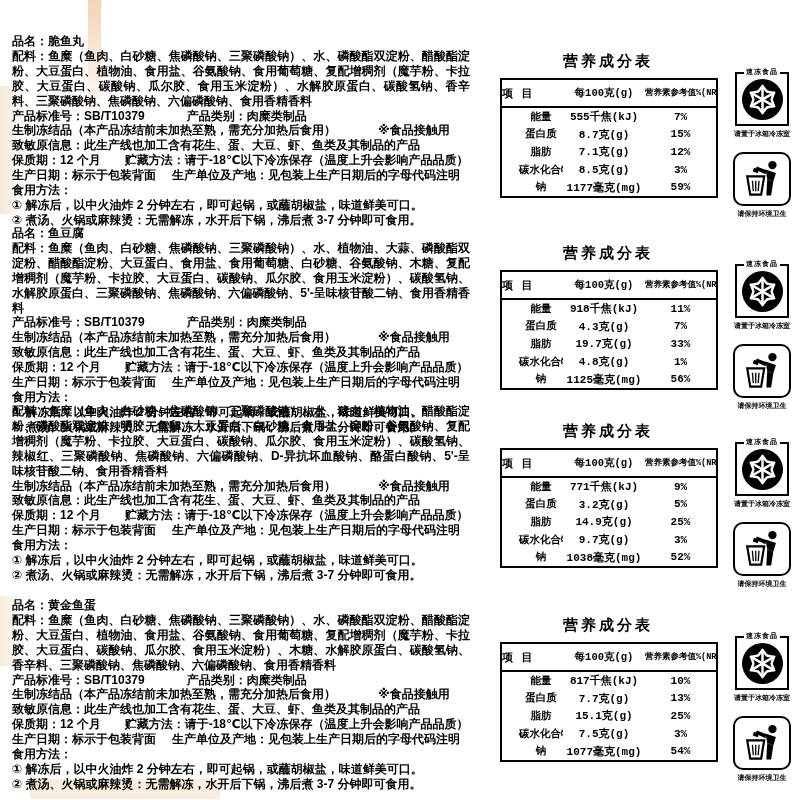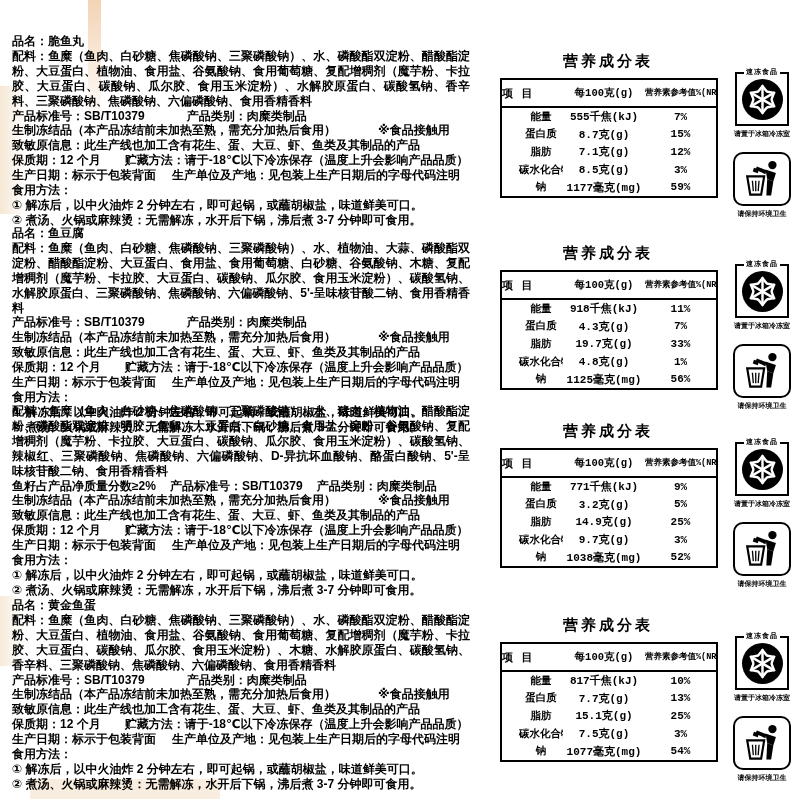--- a/index.html
+++ b/index.html
@@ -267,21 +267,20 @@
           </div>
         <div class="cap">请保持环境卫生</div>
       </div>
     </div>
   </div>
 </section>
 
 <section class="sec" style="top:400px">
   <div class="txt">
     <p><b>配料：</b><span>鱼糜（鱼肉、白砂糖、焦磷酸钠、三聚磷酸钠）、水、猪肉、植物油、醋酸酯淀粉、磷酸酯双淀粉、明胶、鱼卵、大豆蛋白、白砂糖、食用盐、淀粉、谷氨酸钠、复配增稠剂（魔芋粉、卡拉胶、大豆蛋白、碳酸钠、瓜尔胶、食用玉米淀粉）、碳酸氢钠、辣椒红、三聚磷酸钠、焦磷酸钠、六偏磷酸钠、D-异抗坏血酸钠、酪蛋白酸钠、5'-呈味核苷酸二钠、食用香精香料</span></p>
-    <p><b>鱼籽占产品净质量分数≥2%</b><b class="gaps">产品标准号：</b><span>SB/T10379</span><b class="gaps">产品类别：</b><span>肉糜类制品</span></p>
     <p><span>生制冻结品（本产品冻结前未加热至熟，需充分加热后食用）</span><span class="gap2">※食品接触用</span></p>
     <p><b>致敏原信息：</b><span>此生产线也加工含有花生、蛋、大豆、虾、鱼类及其制品的产品</span></p>
     <p><b>保质期：</b><span>12 个月</span><b class="gapb">贮藏方法：</b><span>请于-18℃以下冷冻保存（温度上升会影响产品品质）</span></p>
     <p><b>生产日期：</b><span>标示于包装背面</span><b class="gapd">生产单位及产地：</b><span>见包装上生产日期后的字母代码注明</span></p>
     <p class="usage">
         <b>食用方法：</b>
         <span class="ulines">
           <span>① 解冻后，以中火油炸 2 分钟左右，即可起锅，或蘸胡椒盐，味道鲜美可口。</span>
           <span>② 煮汤、火锅或麻辣烫：无需解冻，水开后下锅，沸后煮 3-7 分钟即可食用。</span>
         </span>

